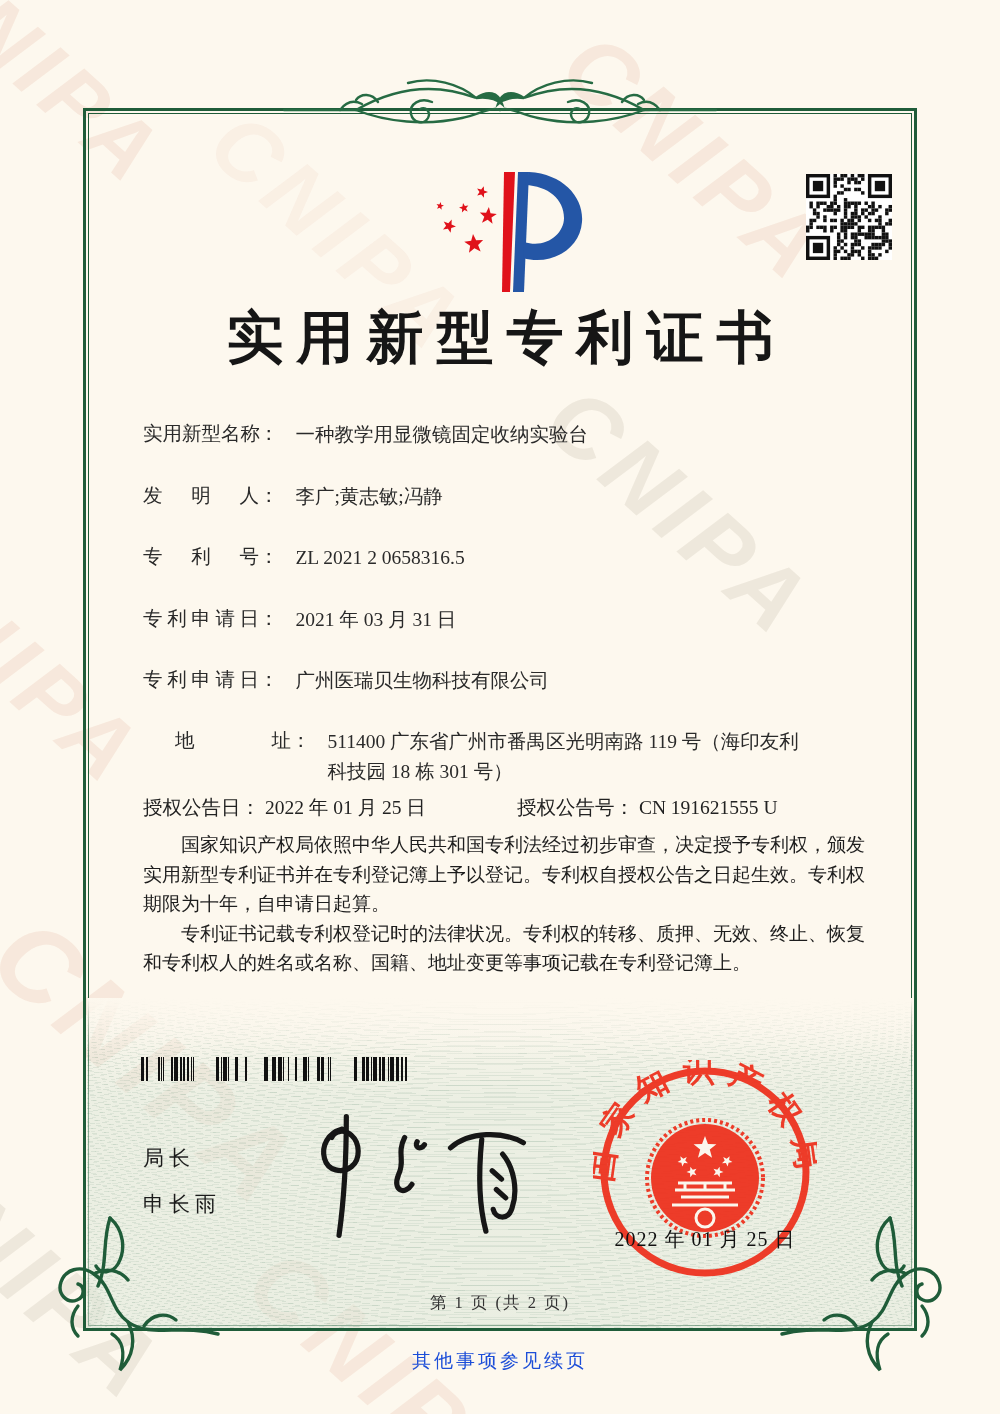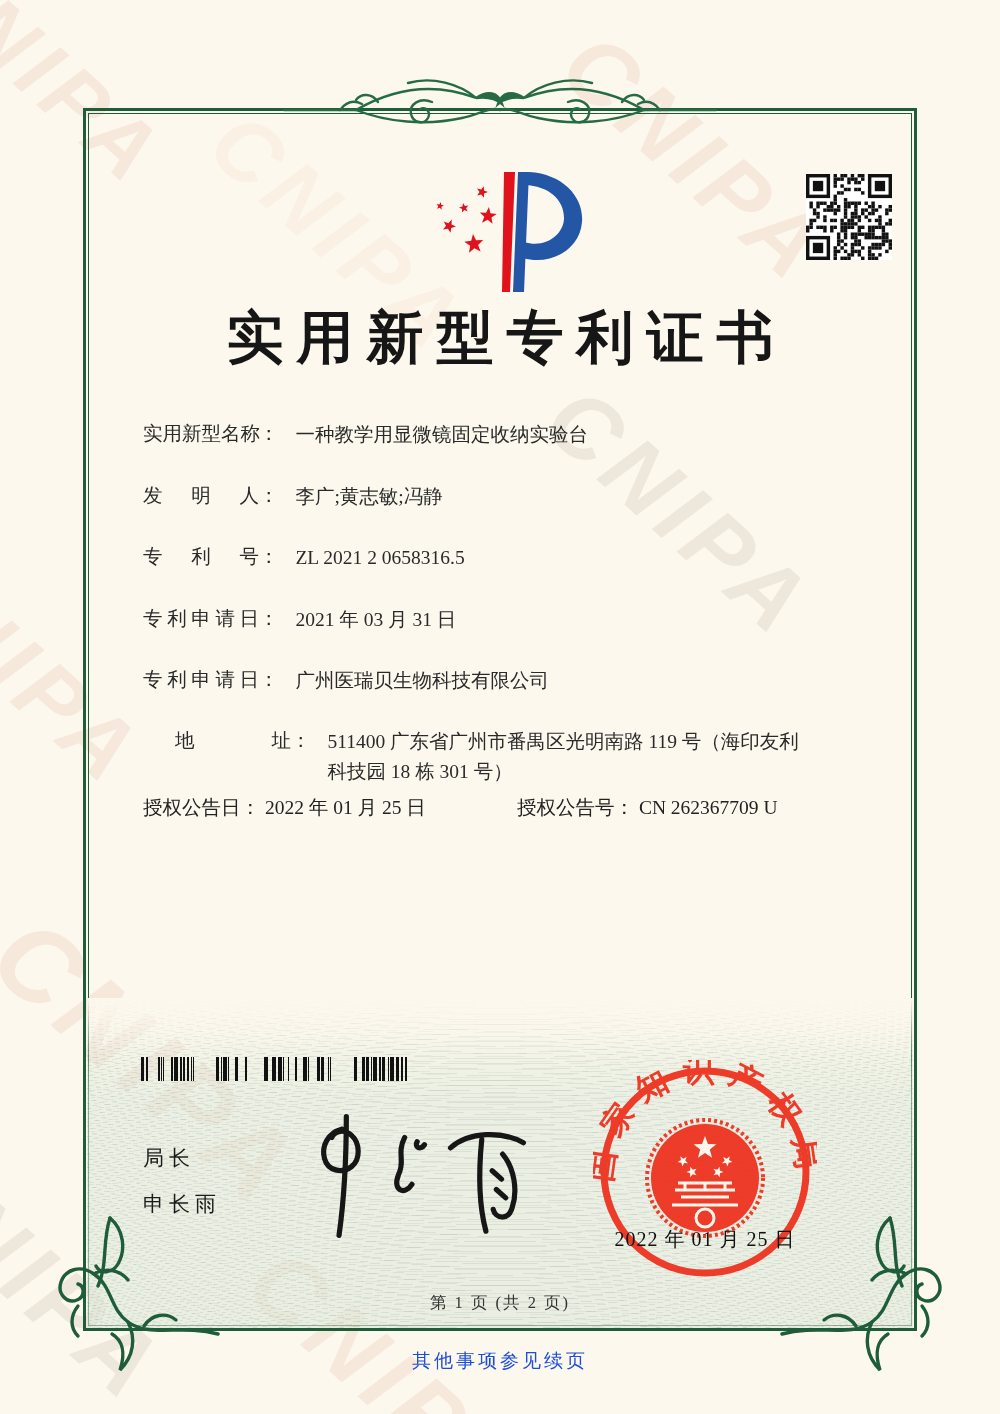--- a/index.html
+++ b/index.html
@@ -414,24 +414,28 @@
   <div class="field f6">
     <span class="lbl">地址</span><span class="colon">：</span>
     <span class="val" style="width:486px;">511400 广东省广州市番禺区光明南路 119 号（海印友利科技园 18 栋 301 号）</span>
   </div>
 
   <div class="grant-row">
     <span>授权公告日</span><span>：</span>
     <span>2022 年 01 月 25 日</span>
     <span class="pair2">
       <span>授权公告号</span><span>：</span>
-      <span>CN 262367709 U</span>
+      <span>CN 191621555 U</span>
     </span>
   </div>
 
+  <div class="body-text">
+    <p>国家知识产权局依照中华人民共和国专利法经过初步审查，决定授予专利权，颁发实用新型专利证书并在专利登记簿上予以登记。专利权自授权公告之日起生效。专利权期限为十年，自申请日起算。</p>
+    <p>专利证书记载专利权登记时的法律状况。专利权的转移、质押、无效、终止、恢复和专利权人的姓名或名称、国籍、地址变更等事项记载在专利登记簿上。</p>
+  </div>
 
   <svg class="barcode" id="barcodeSvg" viewBox="0 0 272 24" preserveAspectRatio="none">
       <rect x="0" y="0" width="3" height="24" fill="#111"></rect>
       <rect x="5" y="0" width="2" height="24" fill="#111"></rect>
       <rect x="17" y="0" width="2" height="24" fill="#111"></rect>
       <rect x="20" y="0" width="1" height="24" fill="#111"></rect>
       <rect x="22" y="0" width="1" height="24" fill="#111"></rect>
       <rect x="30" y="0" width="2" height="24" fill="#111"></rect>
       <rect x="33" y="0" width="4" height="24" fill="#111"></rect>
       <rect x="39" y="0" width="2" height="24" fill="#111"></rect>

